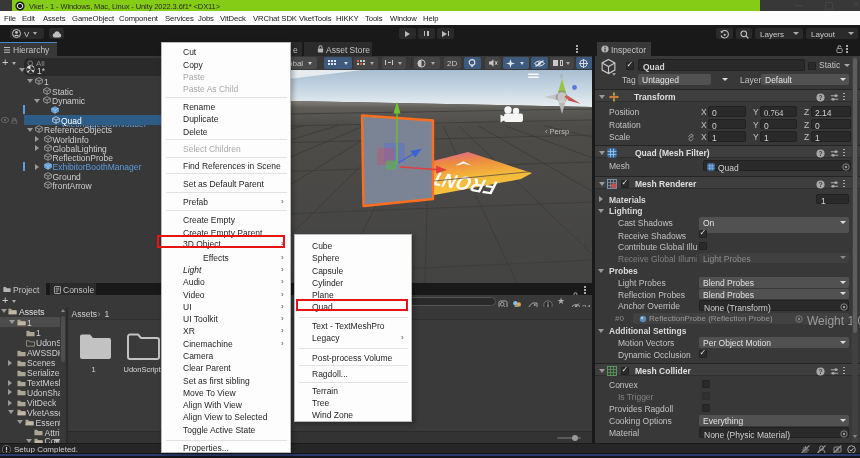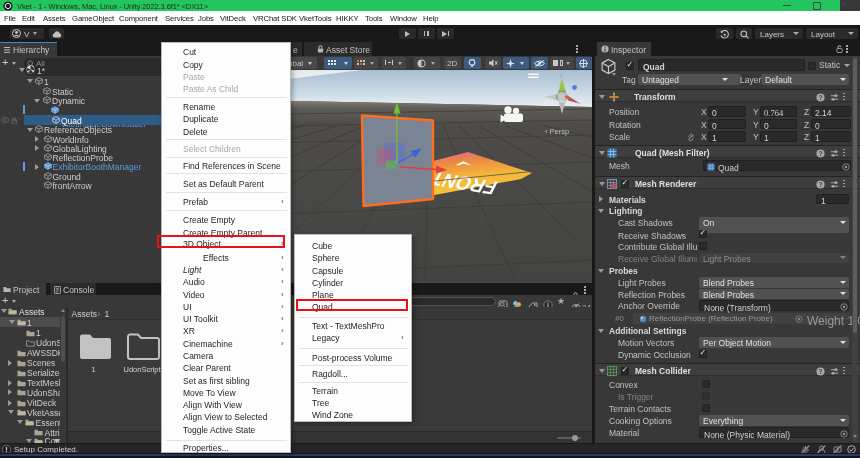--- a/index.html
+++ b/index.html
@@ -1,21 +1,21 @@
 <!DOCTYPE html>
 <html><head>
 <meta charset="utf-8">
 <style>
 html,body{margin:0;padding:0;}
 body{width:860px;height:458px;overflow:hidden;position:relative;background:#383838;
  font-family:"Liberation Sans",sans-serif;-webkit-font-smoothing:antialiased;}
 .abs{position:absolute;}
 .txt{white-space:nowrap;}
 
-#titlebar{left:0;top:0;width:840px;height:11px;background:#22c55e;}
+#titlebar{left:12px;top:0;width:748px;height:11px;background:#84cc16;}
 #menubar{left:0;top:11px;width:860px;height:14px;background:#fdfdfd;}
 .mitem{position:absolute;top:2.5px;font-size:7.7px;color:#191919;letter-spacing:-0.1px;}
 #toolbar{left:0;top:25px;width:860px;height:17px;background:#191919;}
 .tbtn{position:absolute;top:3px;height:11px;background:#2a2a2a;border-radius:2px;color:#c8c8c8;font-size:8px;}
 
 #hierpanel{left:0;top:42px;width:232px;height:241px;background:#383838;}
 #scenepanel{left:232px;top:42px;width:360px;height:241px;background:#383838;}
 #projpanel{left:0;top:283px;width:592px;height:160px;background:#c2410c;}
 #insppanel{left:595px;top:42px;width:265px;height:401px;background:#383838;}
 #gapcol{left:592px;top:42px;width:3px;height:401px;background:#191919;}
@@ -631,21 +631,21 @@
     <span class="arrow" style="left:17px;top:17px;border-left:2.5px solid transparent;border-right:2.5px solid transparent;border-top:3px solid #999;"></span>
     <div class="icheck" style="left:31px;top:5.5px;"></div>
     <span class="abs txt" style="left:31.5px;top:3.5px;font-size:8px;color:#e8e8e8;">✓</span>
     <div class="ifield" style="left:43px;top:3px;width:167px;height:11.5px;">
         <span class="abs txt" style="left:4px;top:1.5px;font-weight:bold;">Quad</span>
       </div>
     <div class="icheck" style="left:213px;top:5.5px;"></div>
     <span class="abs txt" style="left:224px;top:4px;font-size:8.5px;color:#c2c2c2;">Static</span>
     <span class="arrow" style="left:249px;top:8px;border-left:3px solid transparent;border-right:3px solid transparent;border-top:3.8px solid #aaa;"></span>
     <span class="abs txt" style="left:27px;top:19px;font-size:8.5px;color:#c2c2c2;">Tag</span>
-    <div class="idrop" style="left:43px;top:17.5px;width:103px;height:11px;">
+    <div class="idrop" style="left:43px;top:17.5px;width:73px;height:11px;">
         <span class="abs txt" style="left:4px;top:1.5px;">Untagged</span>
         <span class="arrow" style="left:84px;top:4px;border-left:3px solid transparent;border-right:3px solid transparent;border-top:3.8px solid #ddd;"></span>
       </div>
     <span class="abs txt" style="left:145px;top:19px;font-size:8.5px;color:#c2c2c2;">Layer</span>
     <div class="idrop" style="left:166px;top:17.5px;width:88px;height:11px;">
         <span class="abs txt" style="left:4px;top:1.5px;">Default</span>
         <span class="arrow" style="left:79px;top:4px;border-left:3px solid transparent;border-right:3px solid transparent;border-top:3.8px solid #ddd;"></span>
       </div>
   </div>
   <div class="ihead" style="top:47px;">
@@ -842,21 +842,21 @@
         <path d="M1 3 L9 3 M1 7 L9 7" stroke="#a8a8a8" stroke-width="1.2"></path>
         <circle cx="6.5" cy="3" r="1.5" fill="#a8a8a8"></circle>
         <circle cx="3.5" cy="7" r="1.5" fill="#a8a8a8"></circle>
       </svg>
     <div class="abs" style="left:248px;top:2.5px;width:1.5px;height:1.5px;background:#a8a8a8;box-shadow:0 3px 0 #a8a8a8,0 6px 0 #a8a8a8;"></div>
   </div>
   <div class="irow" style="left:14px;top:338px;">Convex</div>
   <div class="icheck" style="left:107px;top:337.5px;"></div>
   <div class="irow" style="left:23px;top:350px;color:#828282;">Is Trigger</div>
   <div class="icheck" style="left:107px;top:349.5px;opacity:0.5;"></div>
-  <div class="irow" style="left:14px;top:362px;">Terrain Contacts</div>
+  <div class="irow" style="left:14px;top:362px;">Provides Ragdoll</div>
   <div class="icheck" style="left:107px;top:361.5px;"></div>
   <div class="irow" style="left:14px;top:374px;">Cooking Options</div>
   <div class="idrop" style="left:104px;top:373px;width:150px;height:10.5px;">
       <span class="abs txt" style="left:4px;top:1px;">Everything</span>
       <span class="arrow" style="left:141px;top:3.5px;border-left:3px solid transparent;border-right:3px solid transparent;border-top:3.8px solid #ddd;"></span>
     </div>
   <div class="irow" style="left:14px;top:386px;">Material</div>
   <div class="ifield" style="left:104px;top:385px;width:150px;height:11px;">
       <span class="abs txt" style="left:4px;top:1.5px;">None (Physic Material)</span>
     <svg class="abs" style="left:140px;top:2px;" width="8" height="8" viewBox="0 0 10 10">

